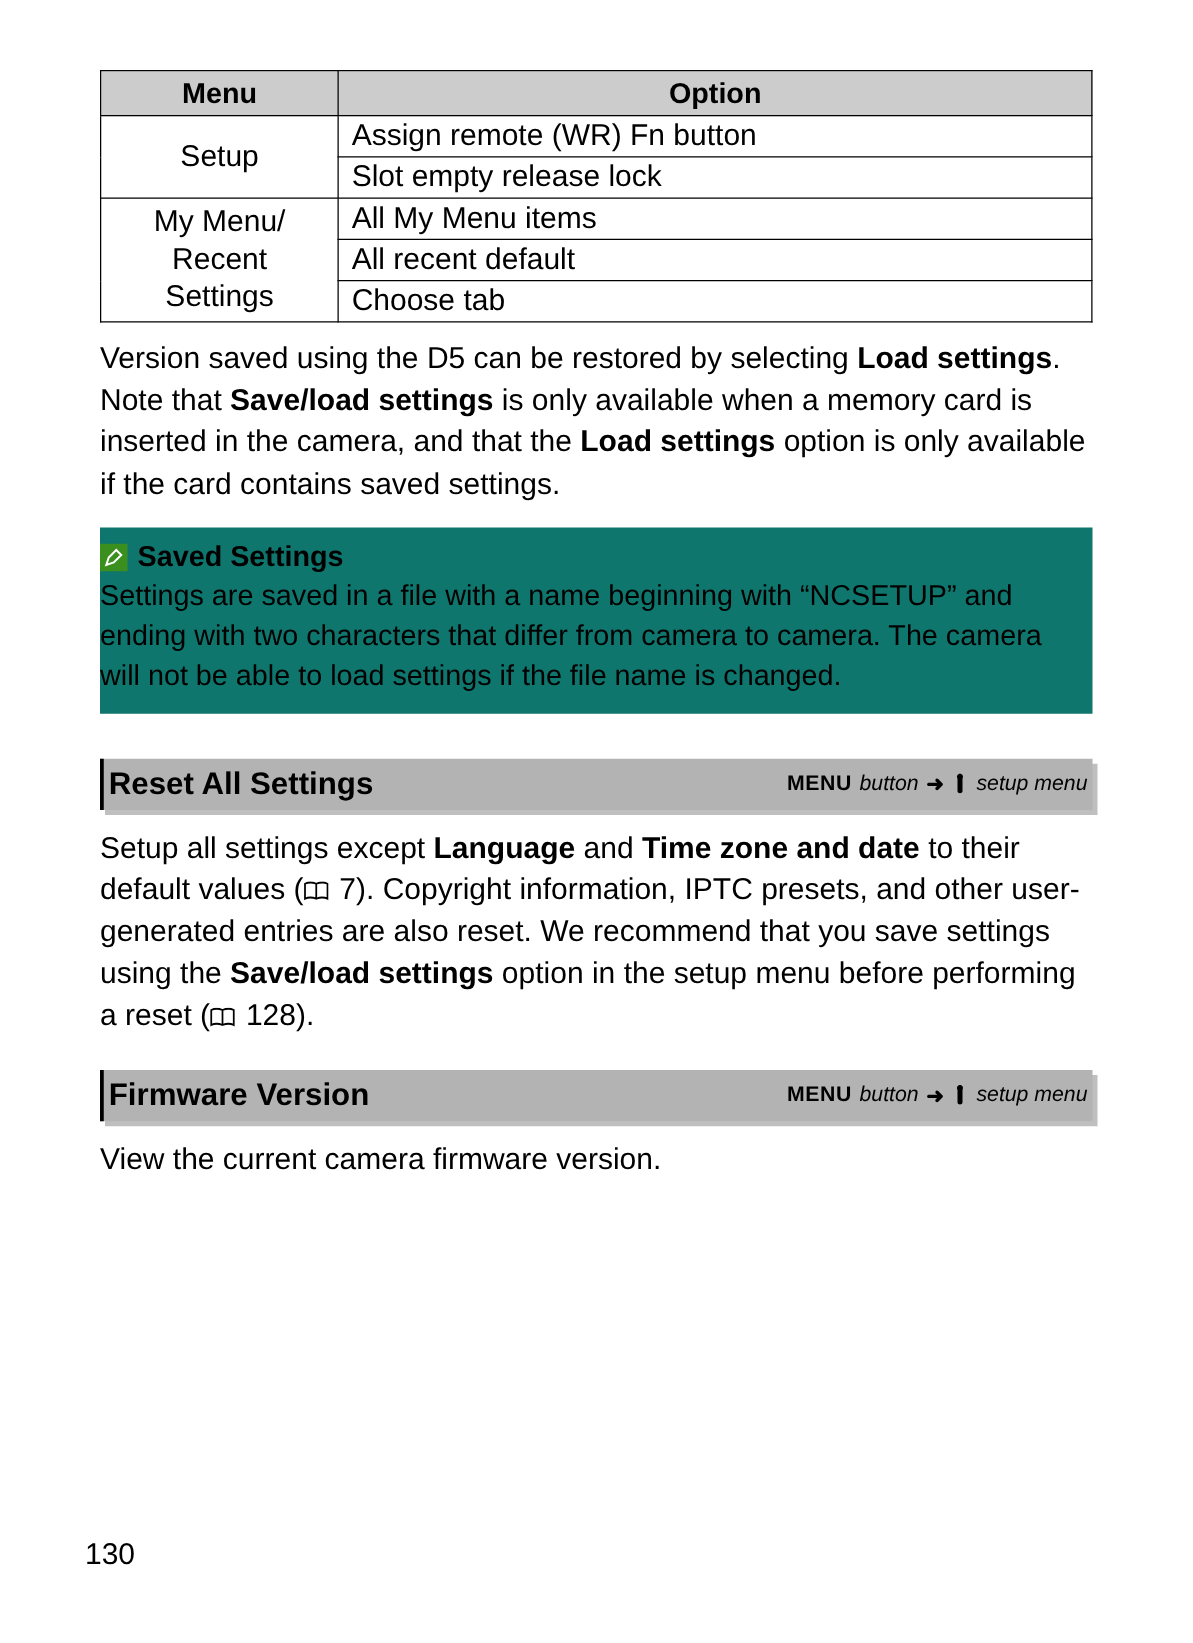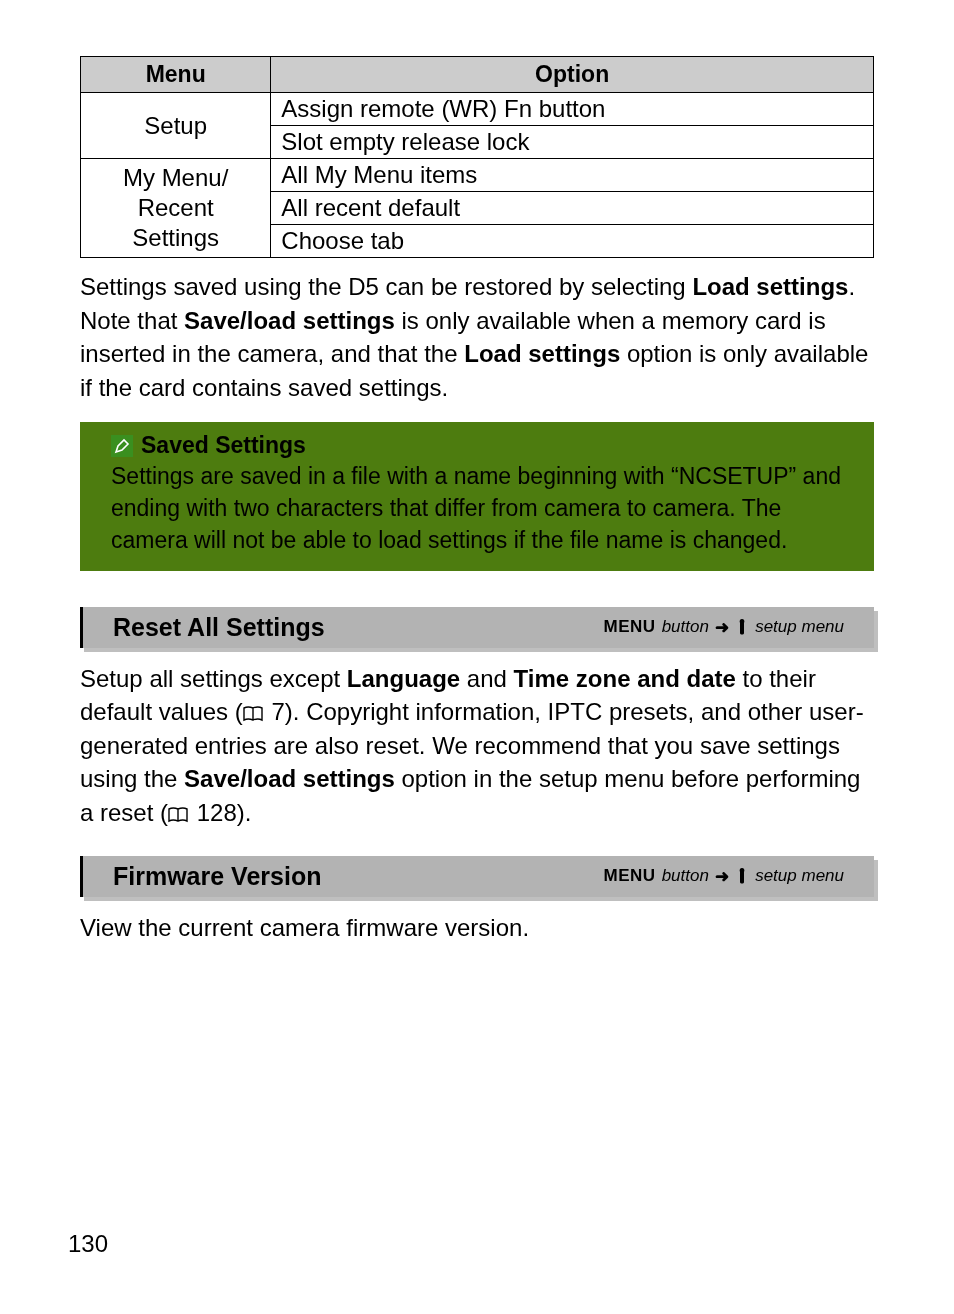--- a/index.html
+++ b/index.html
@@ -38,22 +38,22 @@
     text-align: center;
     line-height: 1.25;
   }
   p.body {
     margin: 6px 0 18px 0;
     line-height: 1.4;
     font-size: 24px;
   }
   b { font-weight: bold; }
   .notebox {
-    background: #4d7c0f;
-    padding: 10px 14px 14px 31px;
+    background: #0f766e;
+    padding: 10px 14px 14px 0;
     margin: 14px 0 36px 0;
   }
   .notebox-title {
     font-weight: bold;
     font-size: 23px;
     margin-bottom: 2px;
     display: flex;
     align-items: center;
     gap: 8px;
   }
@@ -65,21 +65,21 @@
   }
   .pen-icon svg { display:block; }
   .notebox-body {
     font-size: 23px;
     line-height: 1.38;
   }
   .section-bar {
     background: #b3b3b3;
     border-left: 3px solid #000;
     box-shadow: 4px 4px 0 #bfbfbf;
-    padding: 6px 30px;
+    padding: 6px 4px;
     display: flex;
     align-items: center;
     justify-content: space-between;
     margin: 0 0 14px 0;
   }
   .section-title {
     font-weight: bold;
     font-size: 25px;
   }
   .section-path {
@@ -129,21 +129,21 @@
     <tr>
         <td>All recent default</td>
       </tr>
     <tr>
         <td>Choose tab</td>
       </tr>
   </tbody>
 </table>
 
 <p class="body">
-  <span>Settings saved using the D5 can be restored by selecting </span><b>Load settings</b><span>.  Note that </span><b>Save/load settings</b><span> is only available when a memory card is inserted in the camera, and that the </span><b>Load settings</b><span> option is only available if the card contains saved settings.</span>
+  <span>Version saved using the D5 can be restored by selecting </span><b>Load settings</b><span>.  Note that </span><b>Save/load settings</b><span> is only available when a memory card is inserted in the camera, and that the </span><b>Load settings</b><span> option is only available if the card contains saved settings.</span>
 </p>
 
 <div class="notebox">
   <div class="notebox-title">
     <span class="pen-icon">
       <svg width="16" height="16" viewBox="0 0 16 16">
           <path d="M2 14 L4 8 L10 2 L14 6 L8 12 L2 14 Z" fill="none" stroke="#fff" stroke-width="1.6"></path>
         </svg>
     </span>
     <span>Saved Settings</span>

